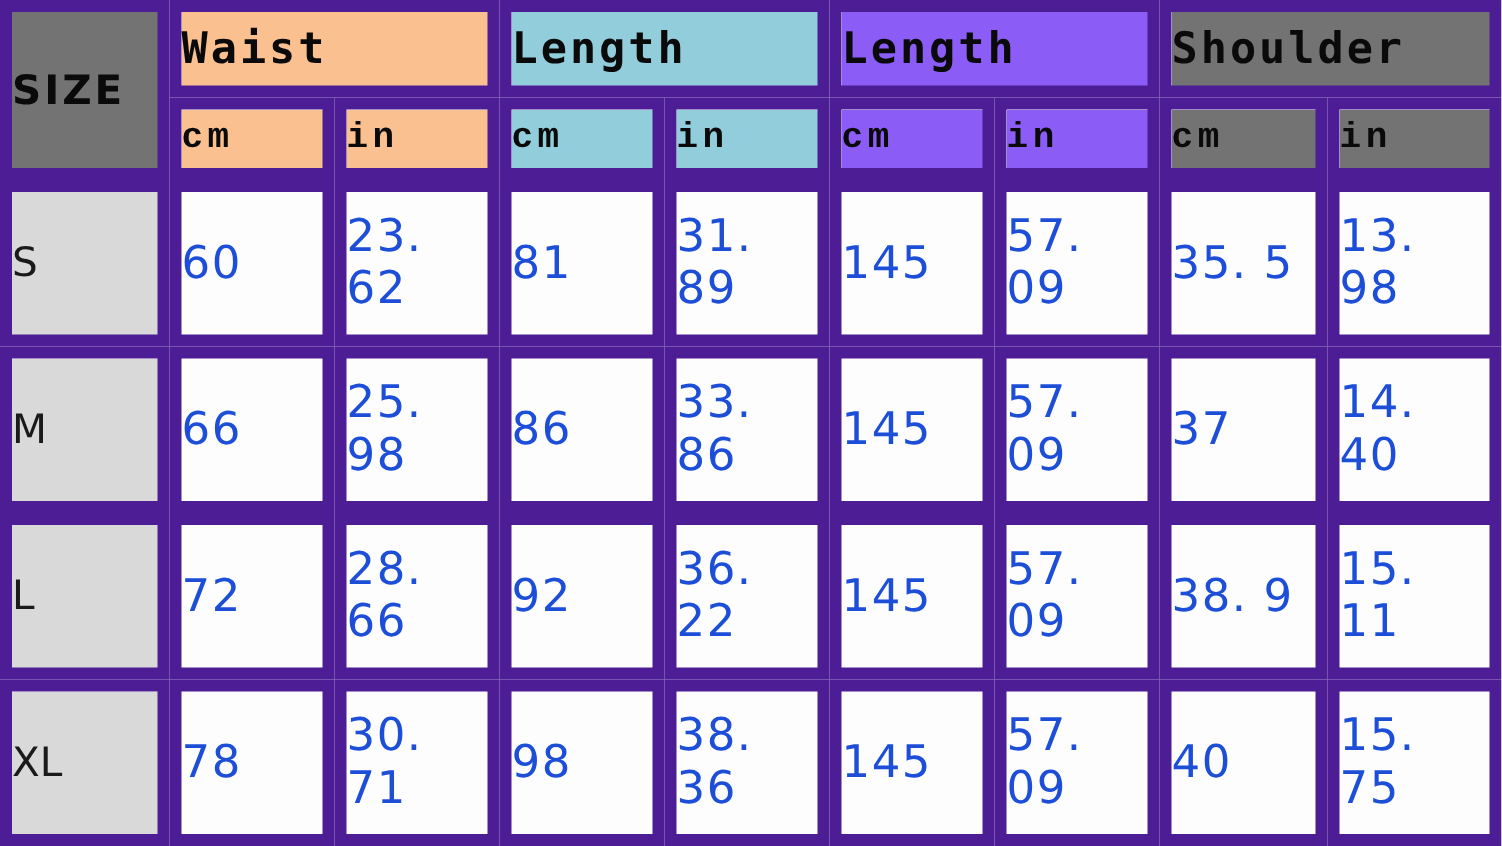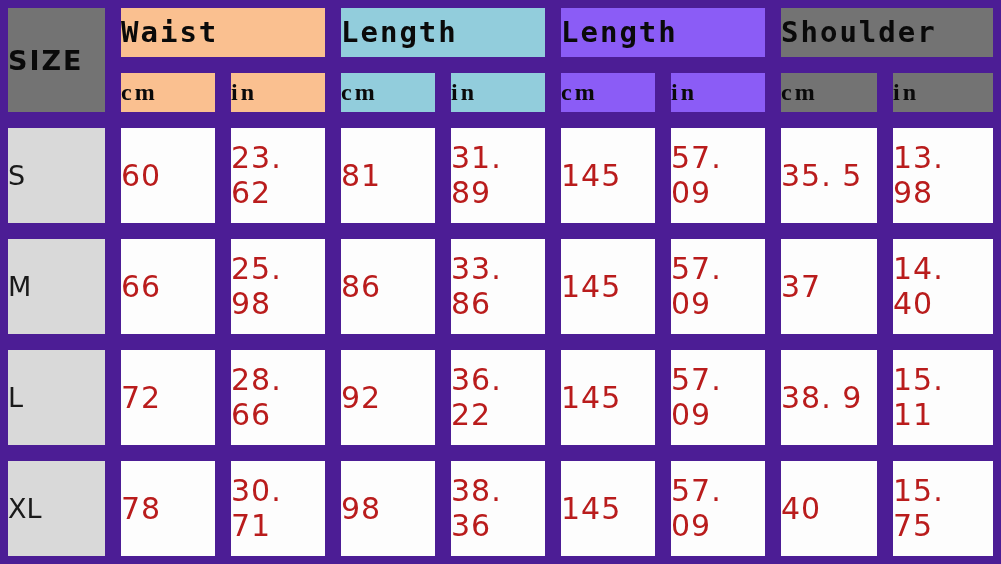--- a/index.html
+++ b/index.html
@@ -32,21 +32,21 @@
 
   
   .hdr-group {
     font-family: "DejaVu Sans Mono", monospace;
     font-weight: bold;
     font-size: 29px;
     letter-spacing: 2px;
     color: #0a0a0a;
   }
   .hdr-unit {
-    font-family: Liberation Serif, serif;
+    font-family: Liberation Mono, monospace;
     font-weight: bold;
     font-size: 24px;
     letter-spacing: 3px;
     color: #0a0a0a;
   }
   .hdr-size {
     font-family: "DejaVu Sans", sans-serif;
     font-weight: bold;
     font-size: 27px;
     letter-spacing: 2px;
@@ -63,21 +63,21 @@
 
   
   .cell-size {
     font-family: "DejaVu Sans", sans-serif;
     font-size: 27px;
     color: #1a1a1a;
   }
   .cell-val {
     font-family: "DejaVu Sans", sans-serif;
     font-size: 30px;
-    color: #b91c1c;
+    color: #1d4ed8;
     letter-spacing: 1px;
   }
 
   
   col.c-size { width: 113px; }
   col.c-num  { width: 110px; }
   col.c-num9 { width: 112px; }
   col.c-numL { width: 116px; }
 </style>
 </head>

